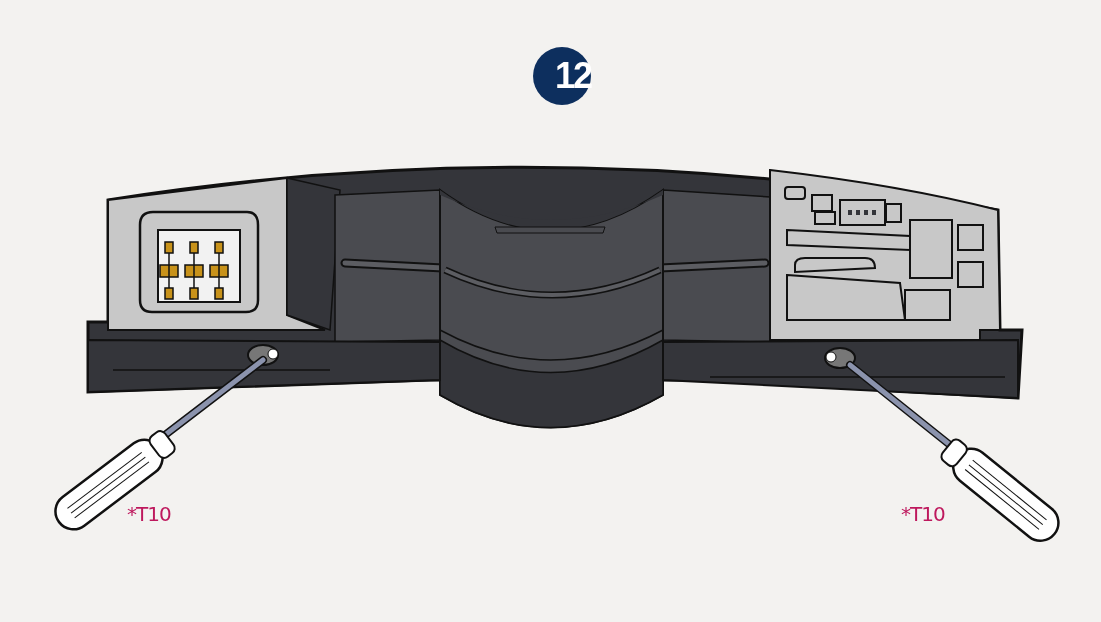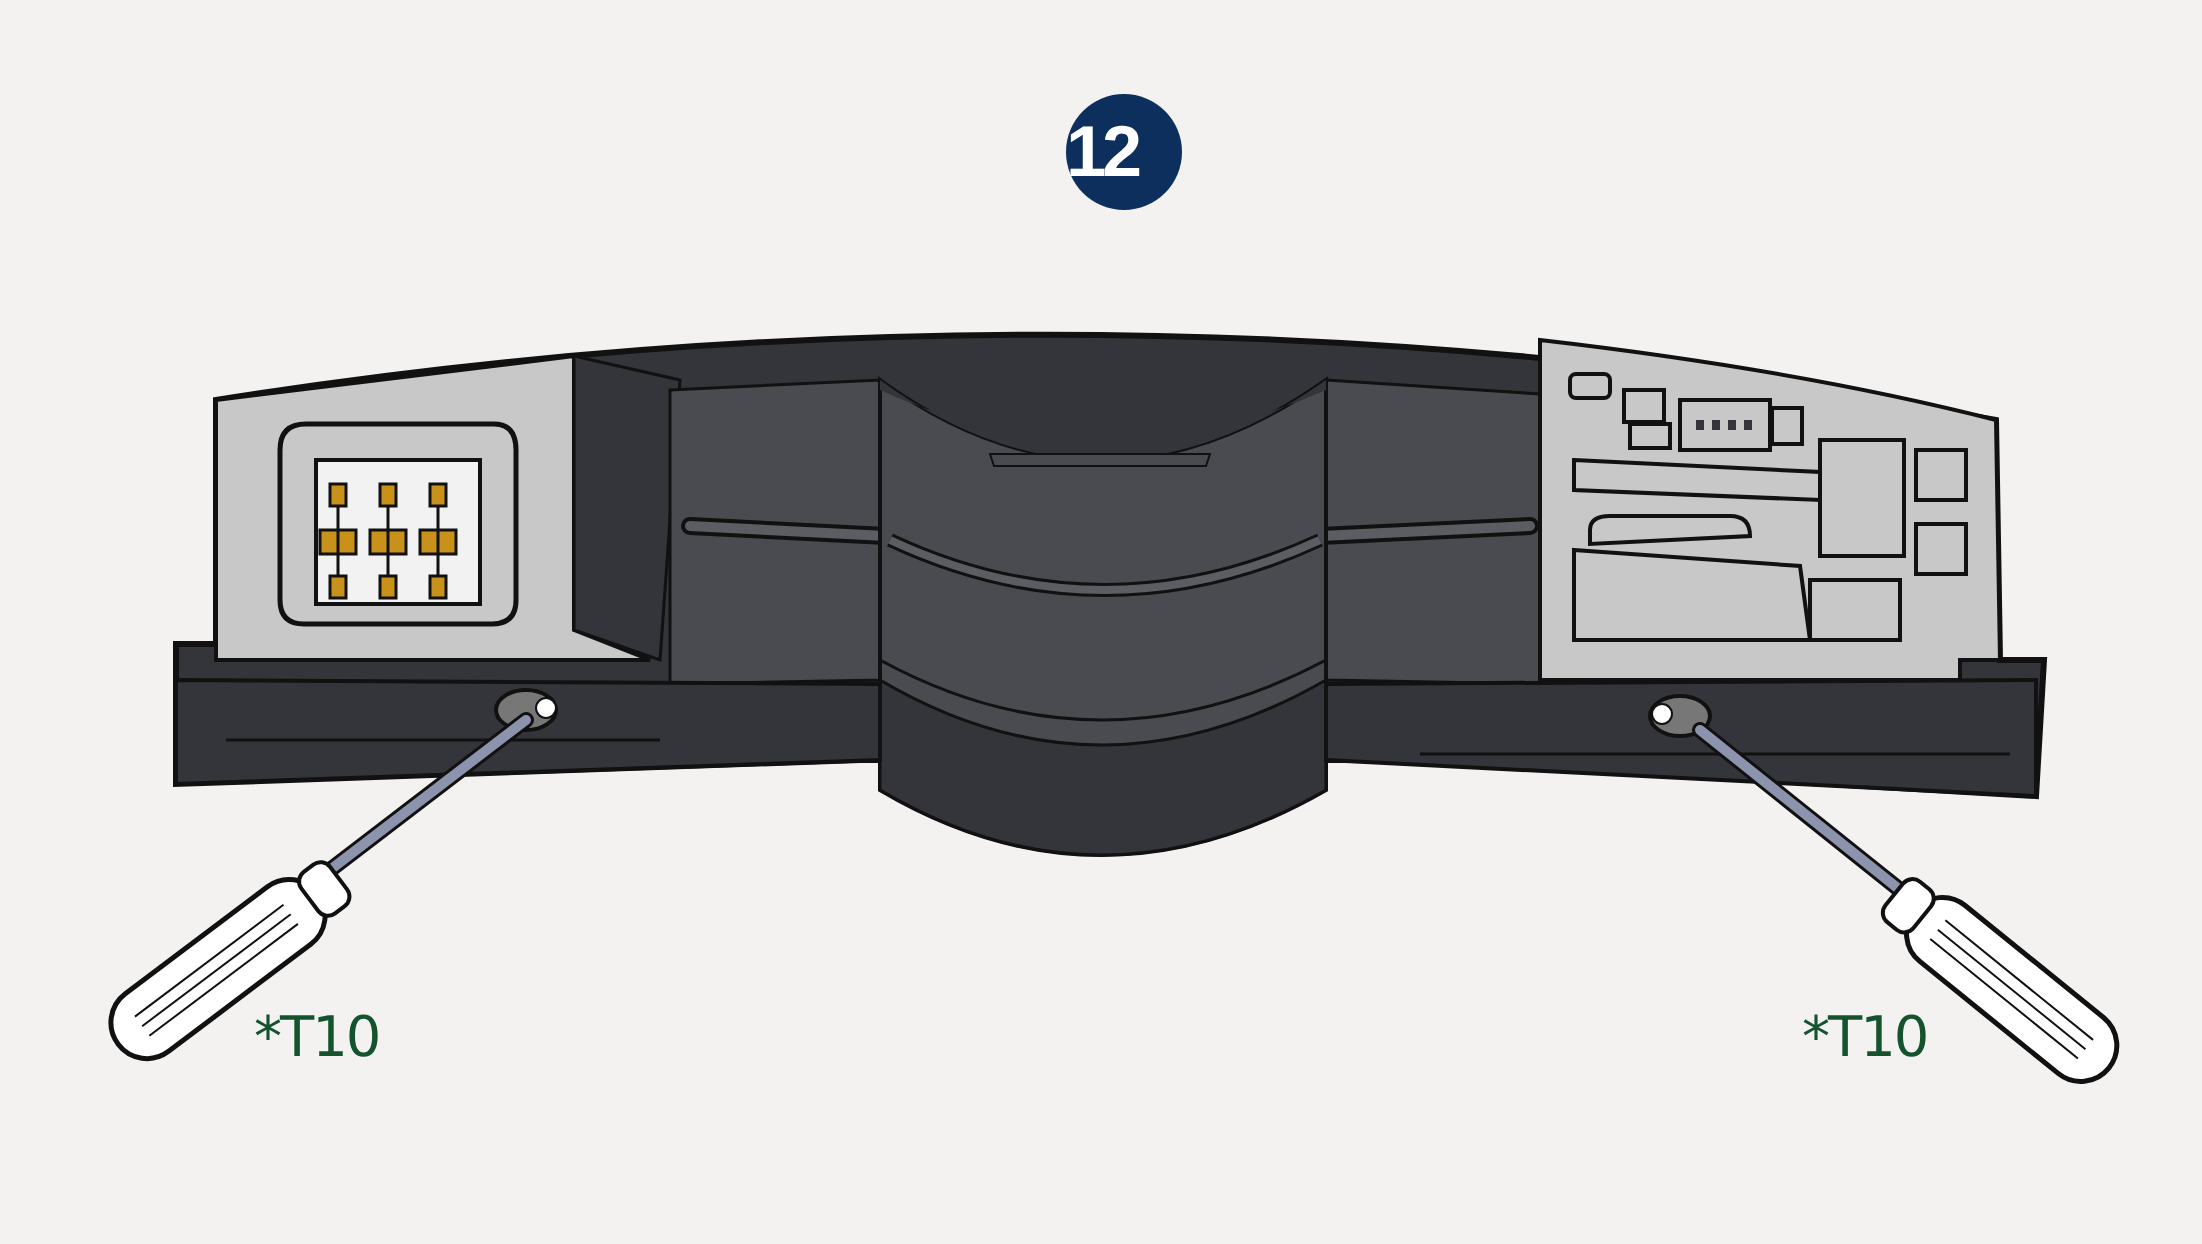--- a/index.html
+++ b/index.html
@@ -6,28 +6,28 @@
   body {
     width: 1101px; height: 622px; overflow: hidden;
     background: #f3f2f0;
     font-family: "Liberation Sans", sans-serif;
     position: relative;
   }
   .step-badge {
     position: absolute; left: 533px; top: 47px;
     width: 58px; height: 58px; border-radius: 50%;
     background: #0d2f5e; color: #ffffff;
-    display: flex; align-items: center; justify-content: flex-start;
+    display: flex; align-items: center; justify-content: flex-end;
     font-family: "Liberation Sans", sans-serif; font-weight: bold;
     font-size: 36px; letter-spacing: -2px;
   }
   .illustration { position: absolute; left: 0; top: 0; }
   .tool-label {
     position: absolute; font-family: "DejaVu Sans", sans-serif;
-    font-size: 28px; color: #14532d; letter-spacing: -1px;
+    font-size: 20px; color: #be185d; letter-spacing: -1px;
   }
   .tool-label.left { left: 127px; top: 502px; }
   .tool-label.right { left: 901px; top: 502px; }
 </style>
 </head>
 <body>
 
 <div class="step-badge">
   <span>12</span>
 </div>

